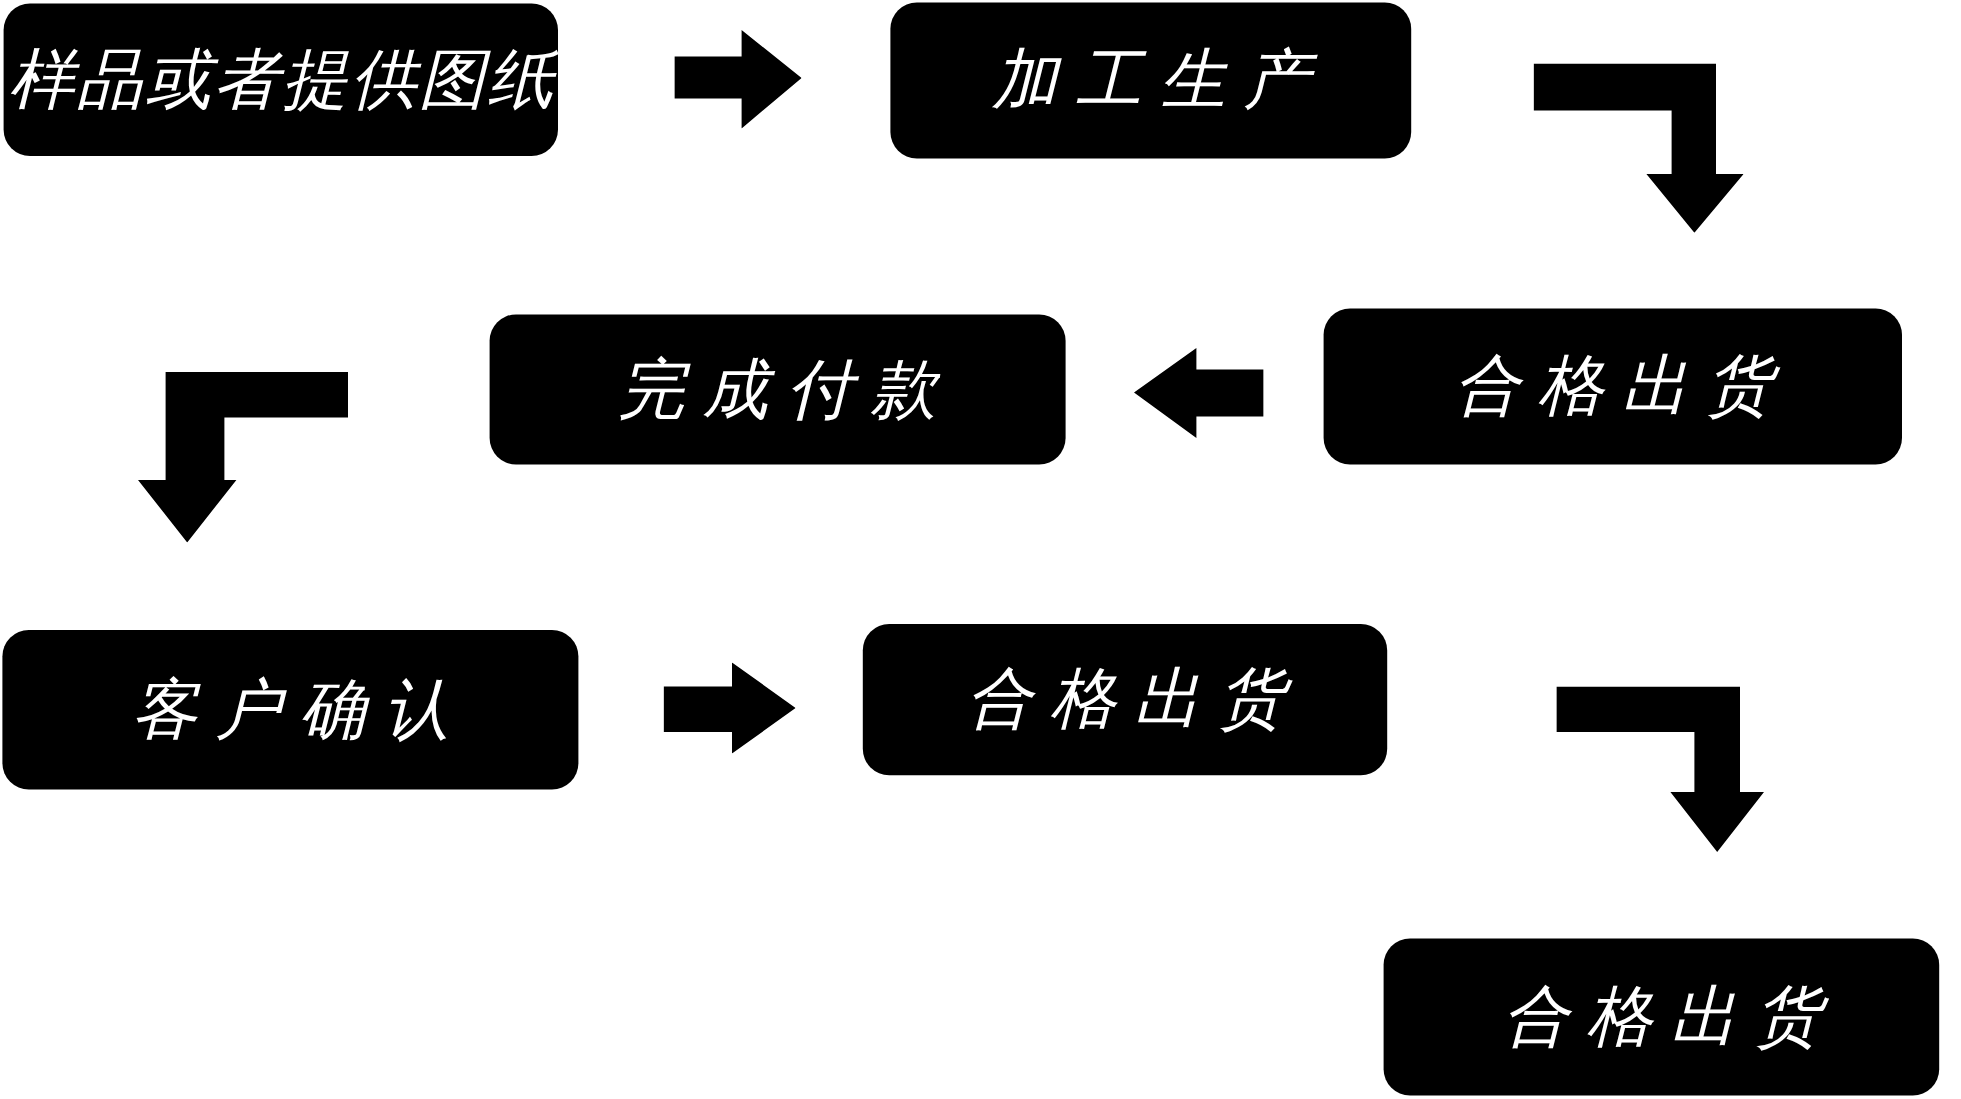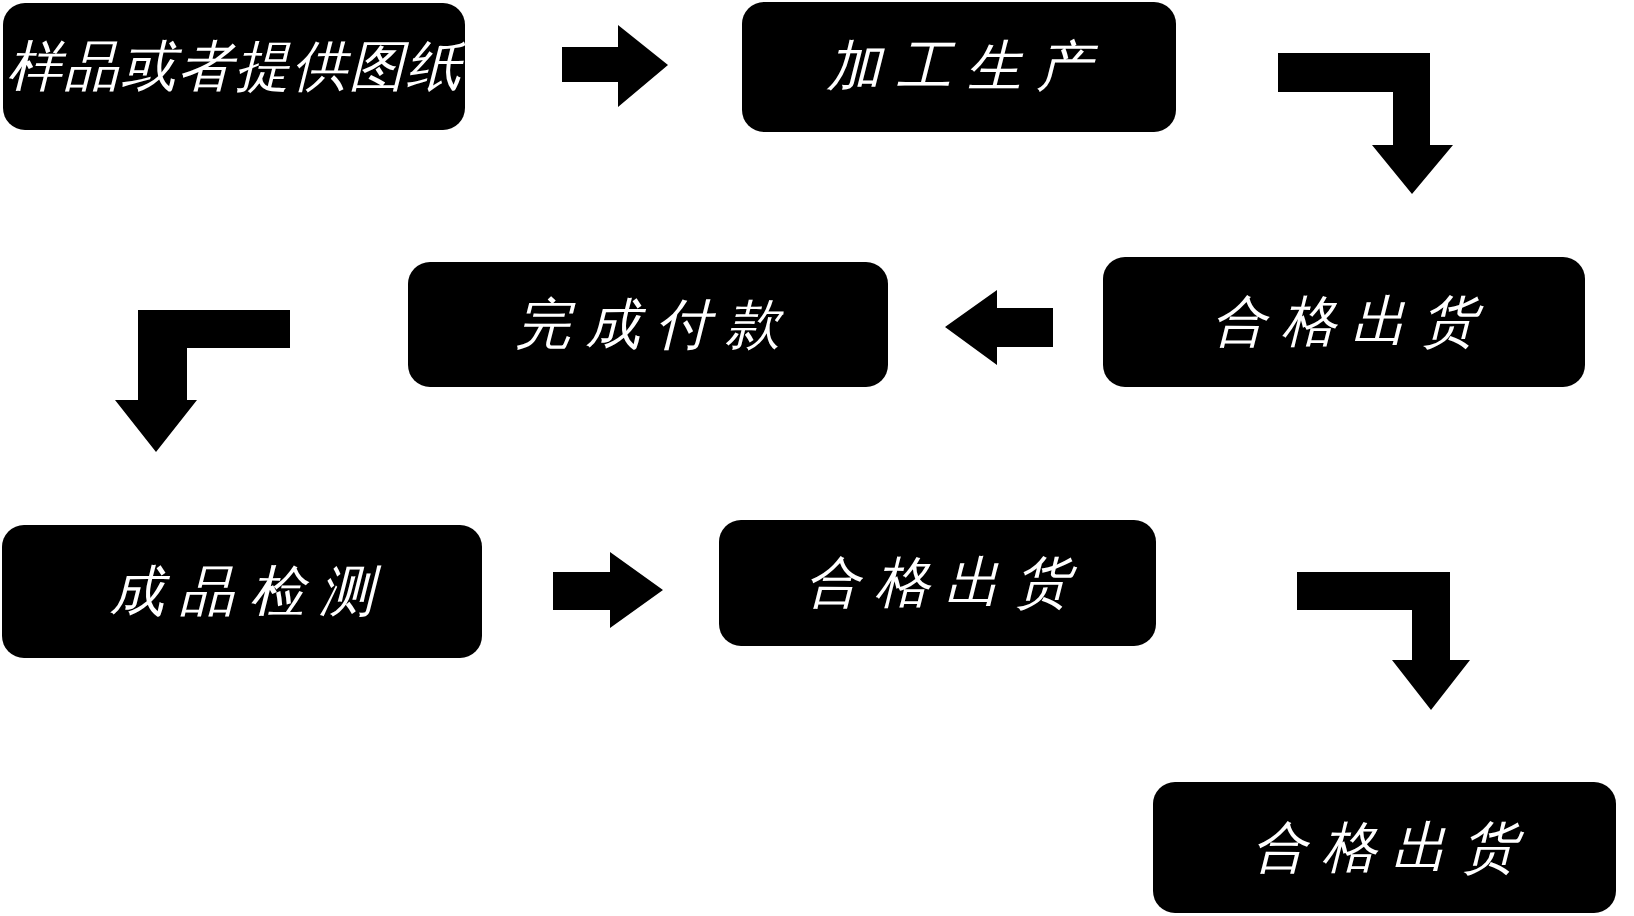--- a/index.html
+++ b/index.html
@@ -90,21 +90,21 @@
 
   <div class="node n4">
     <span class="node-label spaced">合格出货</span>
   </div>
 
   <svg class="arrow a4" width="175" height="142" viewBox="0 0 175 142">
     <polygon points="23,0 175,0 175,38 72,38 72,90 82,90 41,142 0,90 23,90"></polygon>
   </svg>
 
   <div class="node n5">
-    <span class="node-label spaced">成品检测</span>
+    <span class="node-label spaced">客户确认</span>
   </div>
 
   <svg class="arrow a5" width="110" height="76" viewBox="0 0 110 76">
     <polygon points="0,20 57,20 57,0 110,38 57,76 57,58 0,58"></polygon>
   </svg>
 
   <div class="node n6">
     <span class="node-label spaced">合格出货</span>
   </div>
 

